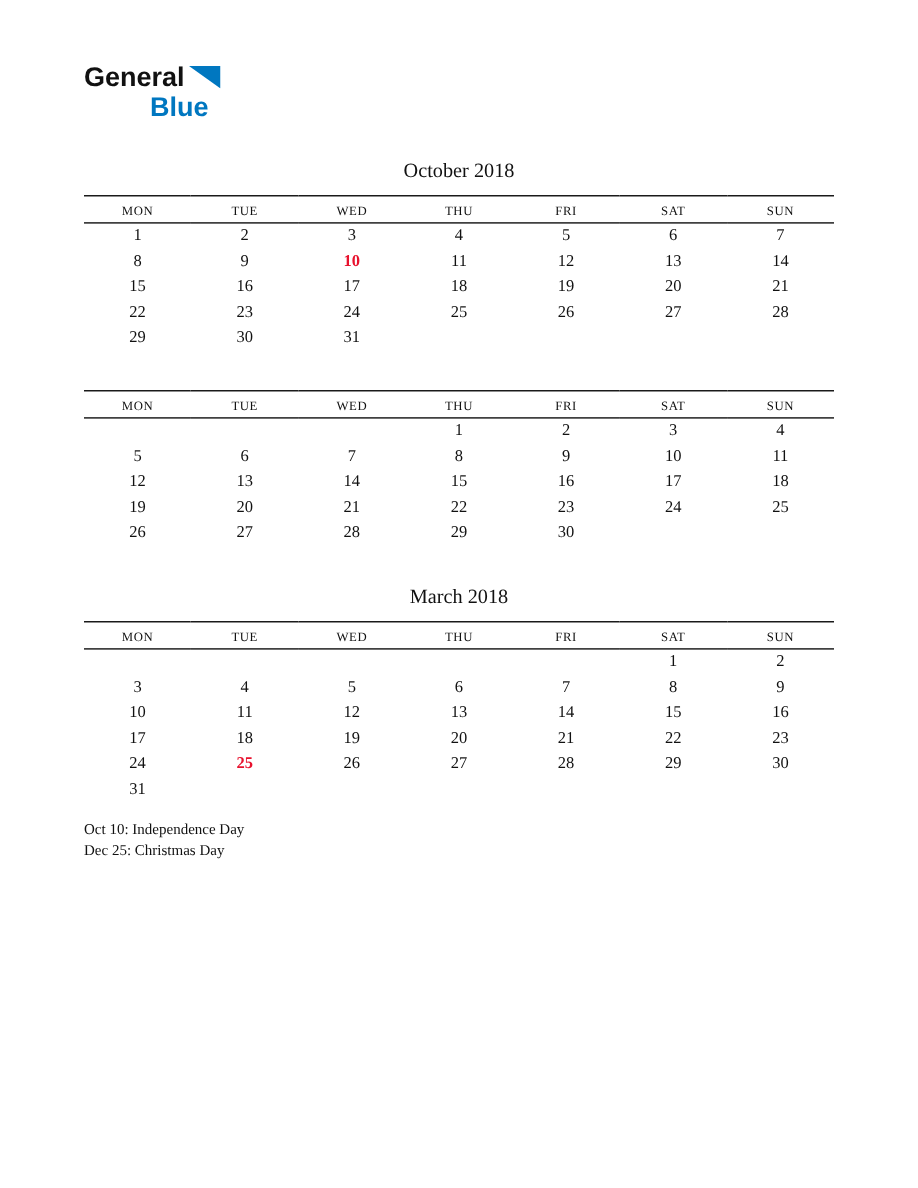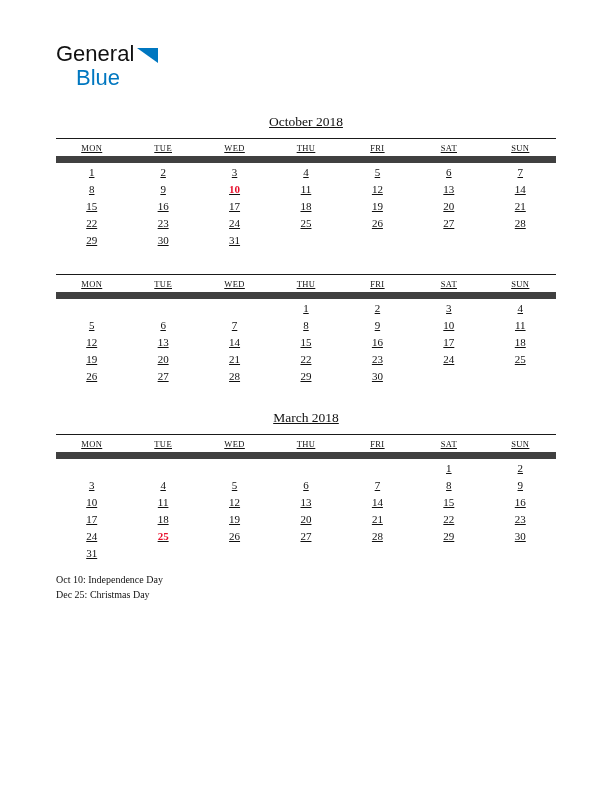--- a/index.html
+++ b/index.html
@@ -9,31 +9,31 @@
   *{box-sizing:border-box;margin:0;padding:0;}
   html,body{background:#ffffff;}
   body{
     width:612px;height:792px;
     font-family:"Liberation Serif", serif;
     color:#111111;
     position:relative;
   }
   .page{width:612px;height:792px;padding:38px 56px 0 56px;}
   .header{display:flex;justify-content:space-between;align-items:flex-start;}
-  .logo{font-family:"Liberation Sans", sans-serif;font-weight:normal;font-size:22px;line-height:1.05;padding-top:4px;}
+  .logo{font-family:"Liberation Sans", sans-serif;font-weight:bold;font-size:18px;line-height:1.05;padding-top:4px;}
   .logo-line1{display:flex;align-items:flex-start;color:#111111;}
   .logo-triangle{display:inline-block;margin-left:3px;margin-top:2px;}
-  .logo-line2{color:var(--blue);margin-left:20px;margin-top:-1px;}
+  .logo-line2{color:var(--blue);margin-left:44px;margin-top:-1px;}
   .title-block{text-align:right;font-size:23px;line-height:1.25;color:#111111;}
-  .months{width:500px;margin:0 auto;text-decoration:underline;}
+  .months{width:500px;margin:0 auto;}
   .month{margin-top:26px;}
   .month:first-child{margin-top:25px;}
   .month-title{text-align:center;font-size:13.5px;margin-bottom:8px;color:#111111;}
   table{width:100%;border-collapse:collapse;table-layout:fixed;}
-  thead tr{border-top:1px solid #1a1a1a;border-bottom:7px solid #404040;}
+  thead tr{border-top:1px solid #1a1a1a;border-bottom:1px solid #404040;}
   th{font-size:8.5px;font-weight:normal;letter-spacing:0.4px;padding:4px 0 3px 0;text-align:center;color:#111111;}
   td{font-size:11px;text-align:center;padding:2.5px 0;height:16px;color:#111111;}
   td.hl{color:var(--hl);font-weight:bold;}
   .footnotes{margin-top:12px;font-size:10px;line-height:1.45;color:#111111;}
 </style>
 </head>
 <body>
 
 <div class="page">
 

